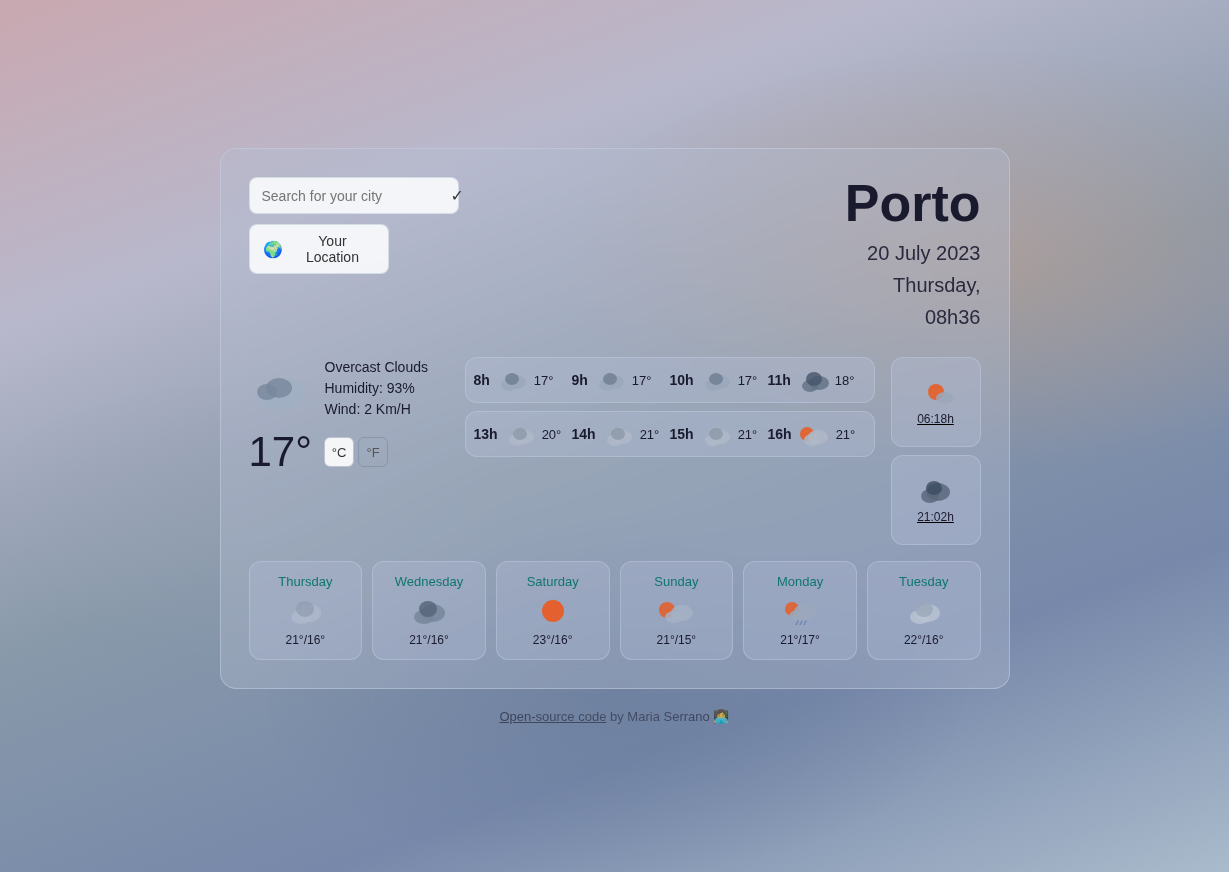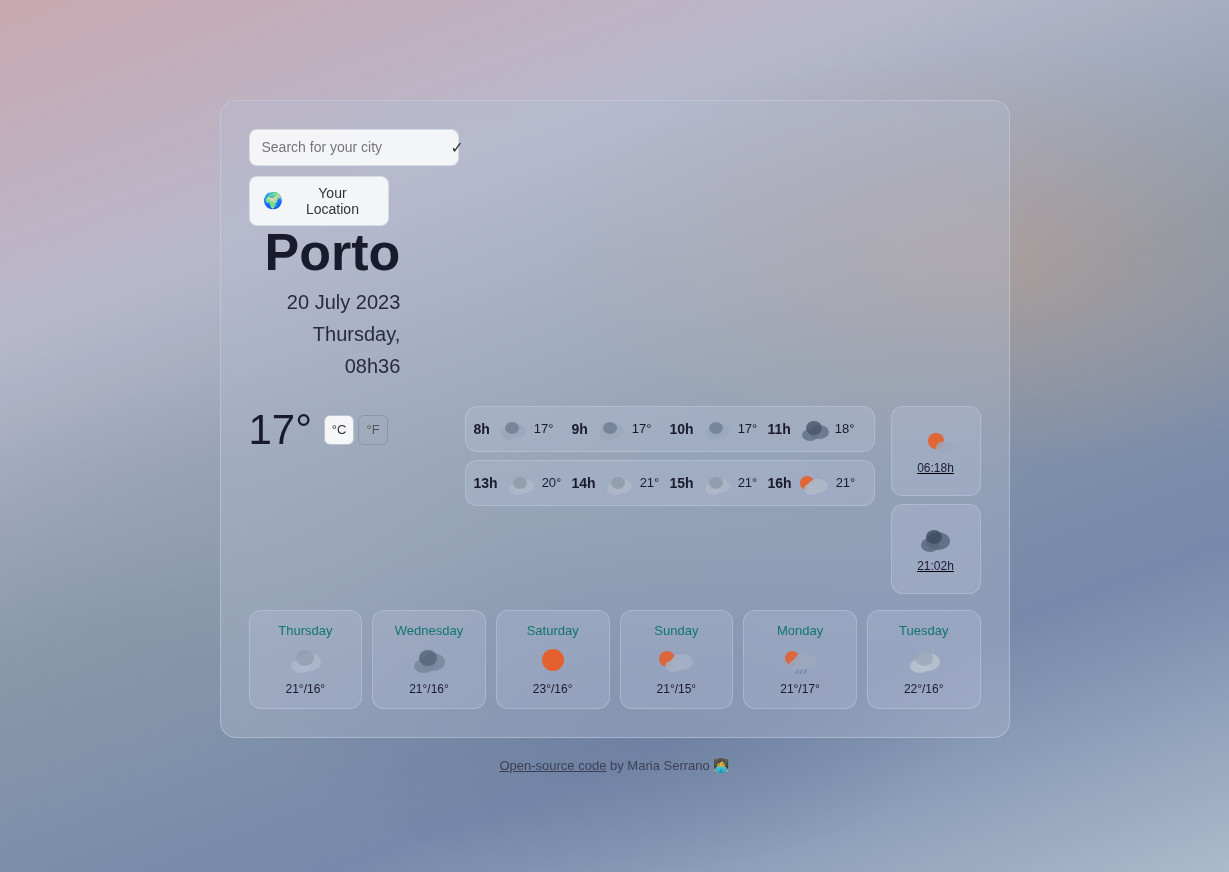--- a/index.html
+++ b/index.html
@@ -37,21 +37,20 @@
       padding: 28px;
       position: relative;
     }
 
     
     .top-row {
       display: flex;
       justify-content: space-between;
       align-items: flex-start;
       margin-bottom: 24px;
-      flex-direction: column;
     }
 
     .search-area {
       display: flex;
       flex-direction: column;
       gap: 10px;
     }
 
     .search-box {
       display: flex;
@@ -312,20 +311,34 @@
         <span>20 July 2023</span><br>
         <span>Thursday,</span><br>
         <span>08h36</span>
       </div>
     </div>
   </div>
 
   <div class="middle-row">
 
     <div class="current-weather">
+      <div class="current-top">
+
+        <svg width="60" height="46" viewBox="0 0 60 46">
+          <ellipse cx="38" cy="28" rx="18" ry="14" fill="rgba(160,175,195,0.85)"></ellipse>
+          <ellipse cx="22" cy="32" rx="14" ry="11" fill="rgba(160,175,195,0.85)"></ellipse>
+          <ellipse cx="30" cy="22" rx="13" ry="10" fill="rgba(120,135,155,0.8)"></ellipse>
+          <ellipse cx="18" cy="26" rx="10" ry="8" fill="rgba(120,135,155,0.8)"></ellipse>
+        </svg>
+        <div class="weather-desc">
+          <div>Overcast Clouds</div>
+          <div>Humidity: 93%</div>
+          <div>Wind: 2 Km/H</div>
+        </div>
+      </div>
       <div class="temp-row">
         <span class="current-temp">17°</span>
         <div class="unit-toggle">
           <button class="unit-btn active">°C</button>
           <button class="unit-btn inactive">°F</button>
         </div>
       </div>
     </div>
 
     <div class="hourly-panel">

